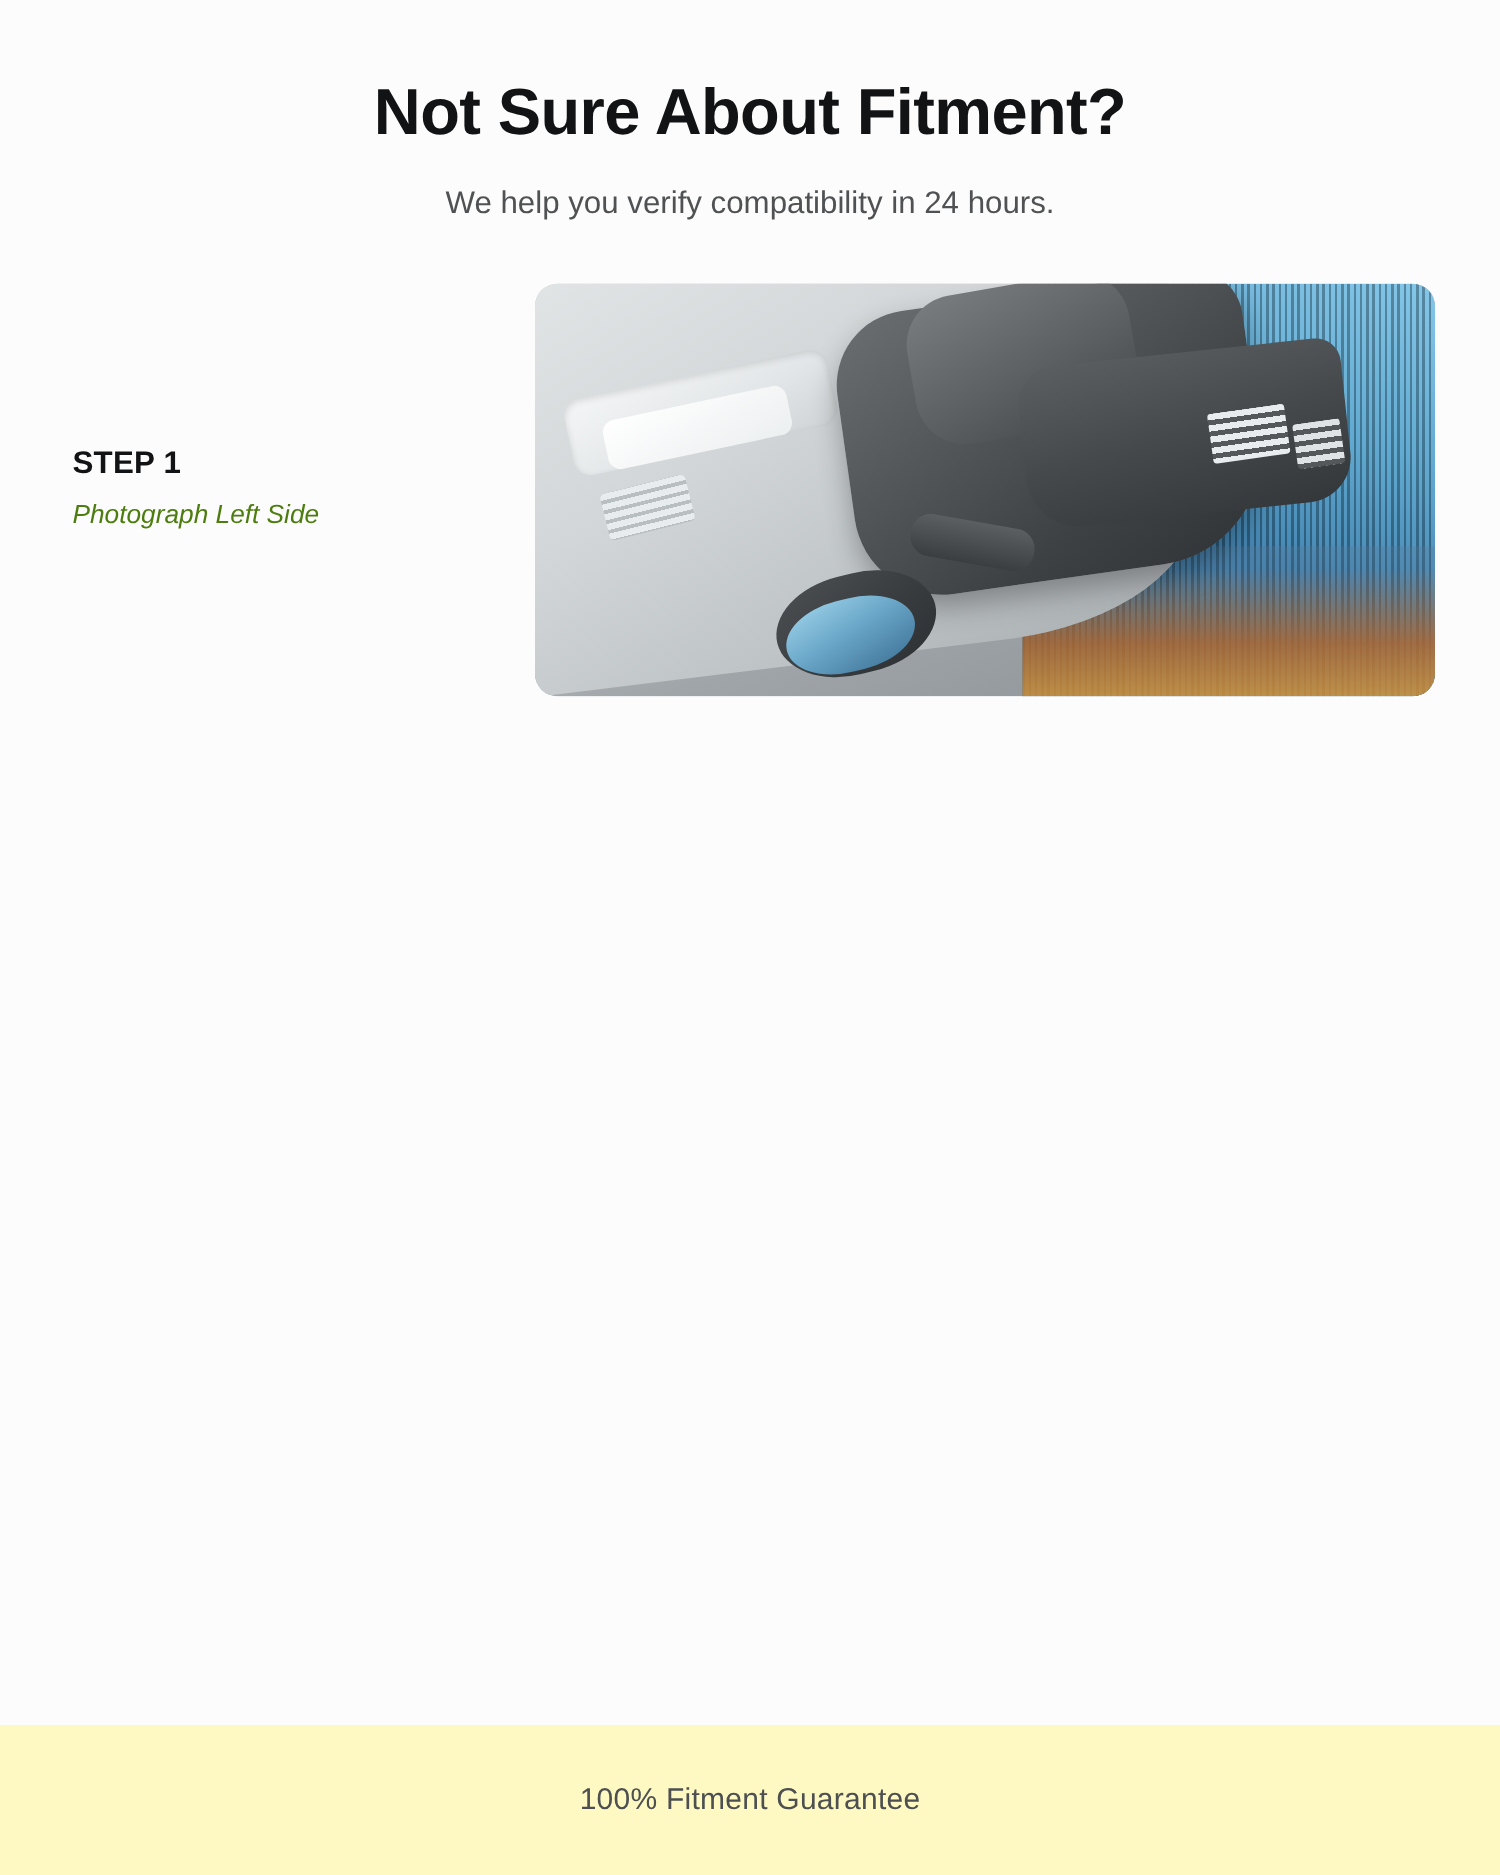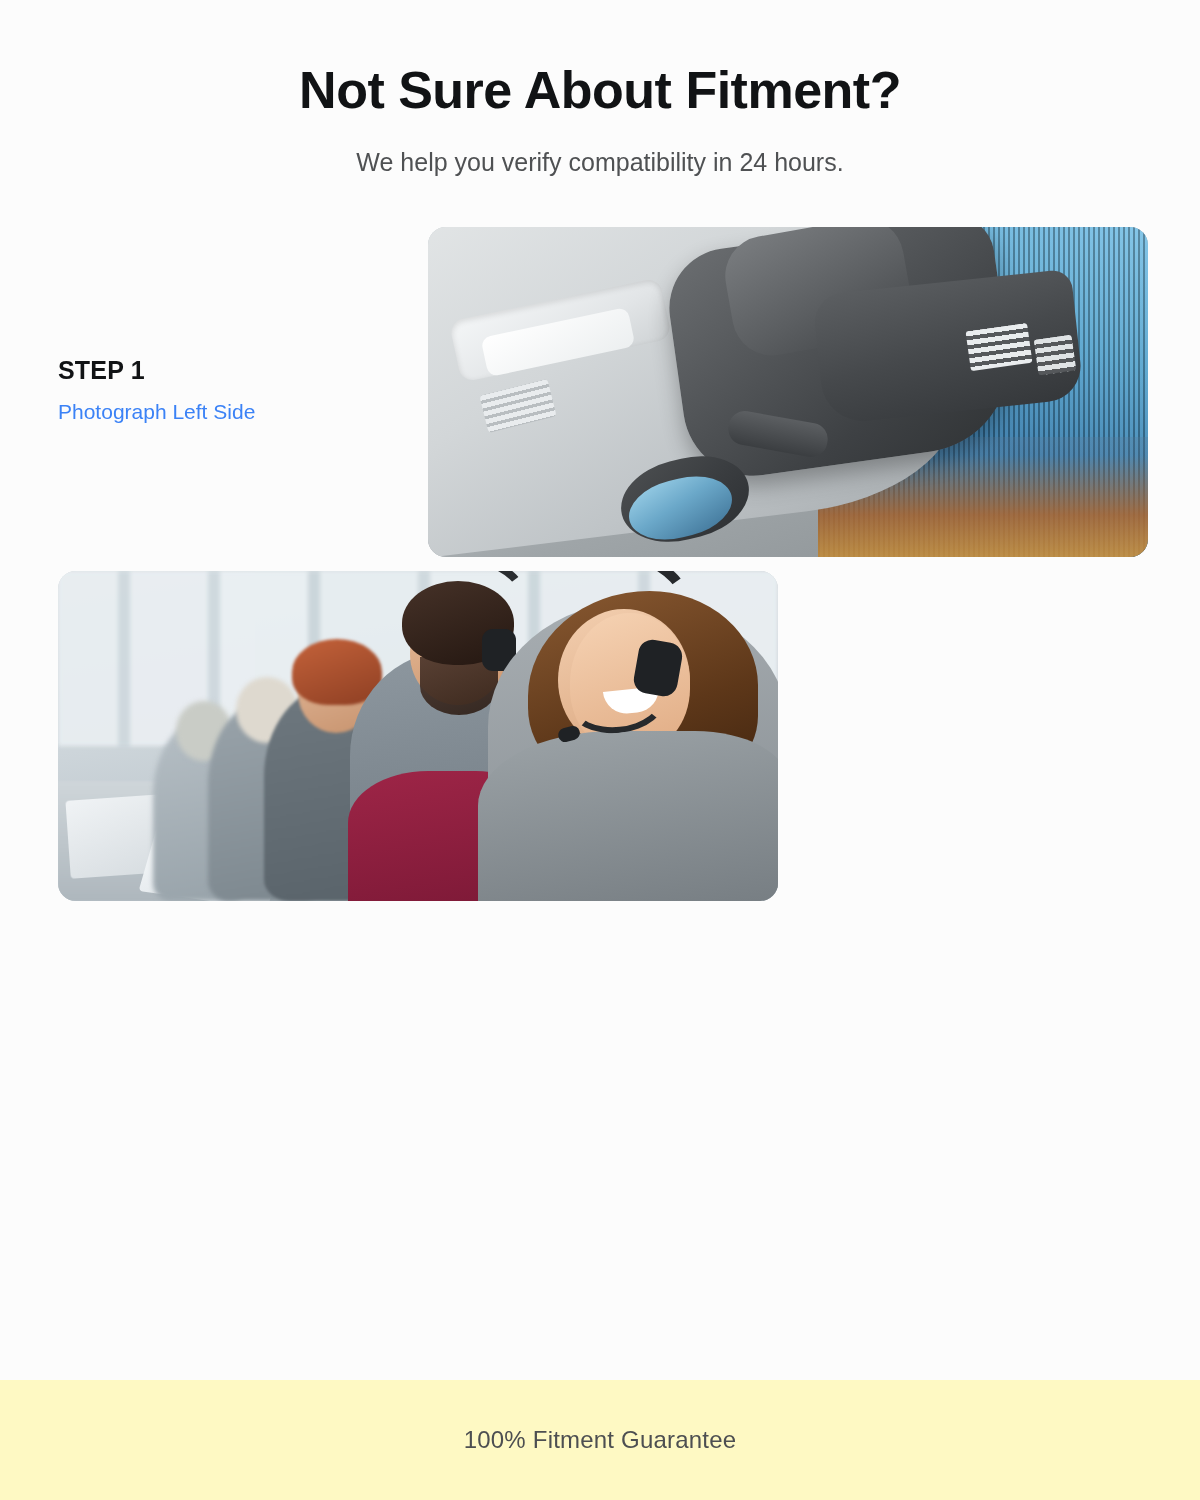--- a/index.html
+++ b/index.html
@@ -42,21 +42,21 @@
     font-weight: 400;
     color: #4f5153;
     margin: 28px 0 0 0;
     line-height: 1.2;
   }
 
   
   .steps {
     margin-top: 50px;
     display: flex;
-    flex-direction: column;
+    flex-direction: row;
     gap: 14px;
   }
   .step-row {
     display: flex;
     align-items: center;
     padding-left: 58px;
     box-sizing: border-box;
     width: 1200px;
   }
   .step-text {
@@ -68,23 +68,24 @@
   .step-label {
     font-size: 25px;
     font-weight: 700;
     letter-spacing: 0.2px;
     color: #111315;
     margin: 0 0 12px 0;
   }
   .step-desc {
     font-size: 21px;
     font-weight: 400;
-    color: #3b82f6;
+    color: #4d7c0f;
     line-height: 1.45;
     margin: 0;
+    font-style: italic;
   }
   .step-desc .sub-line {
     display: block;
   }
 
   .step-image {
     width: 720px;
     flex: 0 0 720px;
     height: 330px;
     border-radius: 18px;

